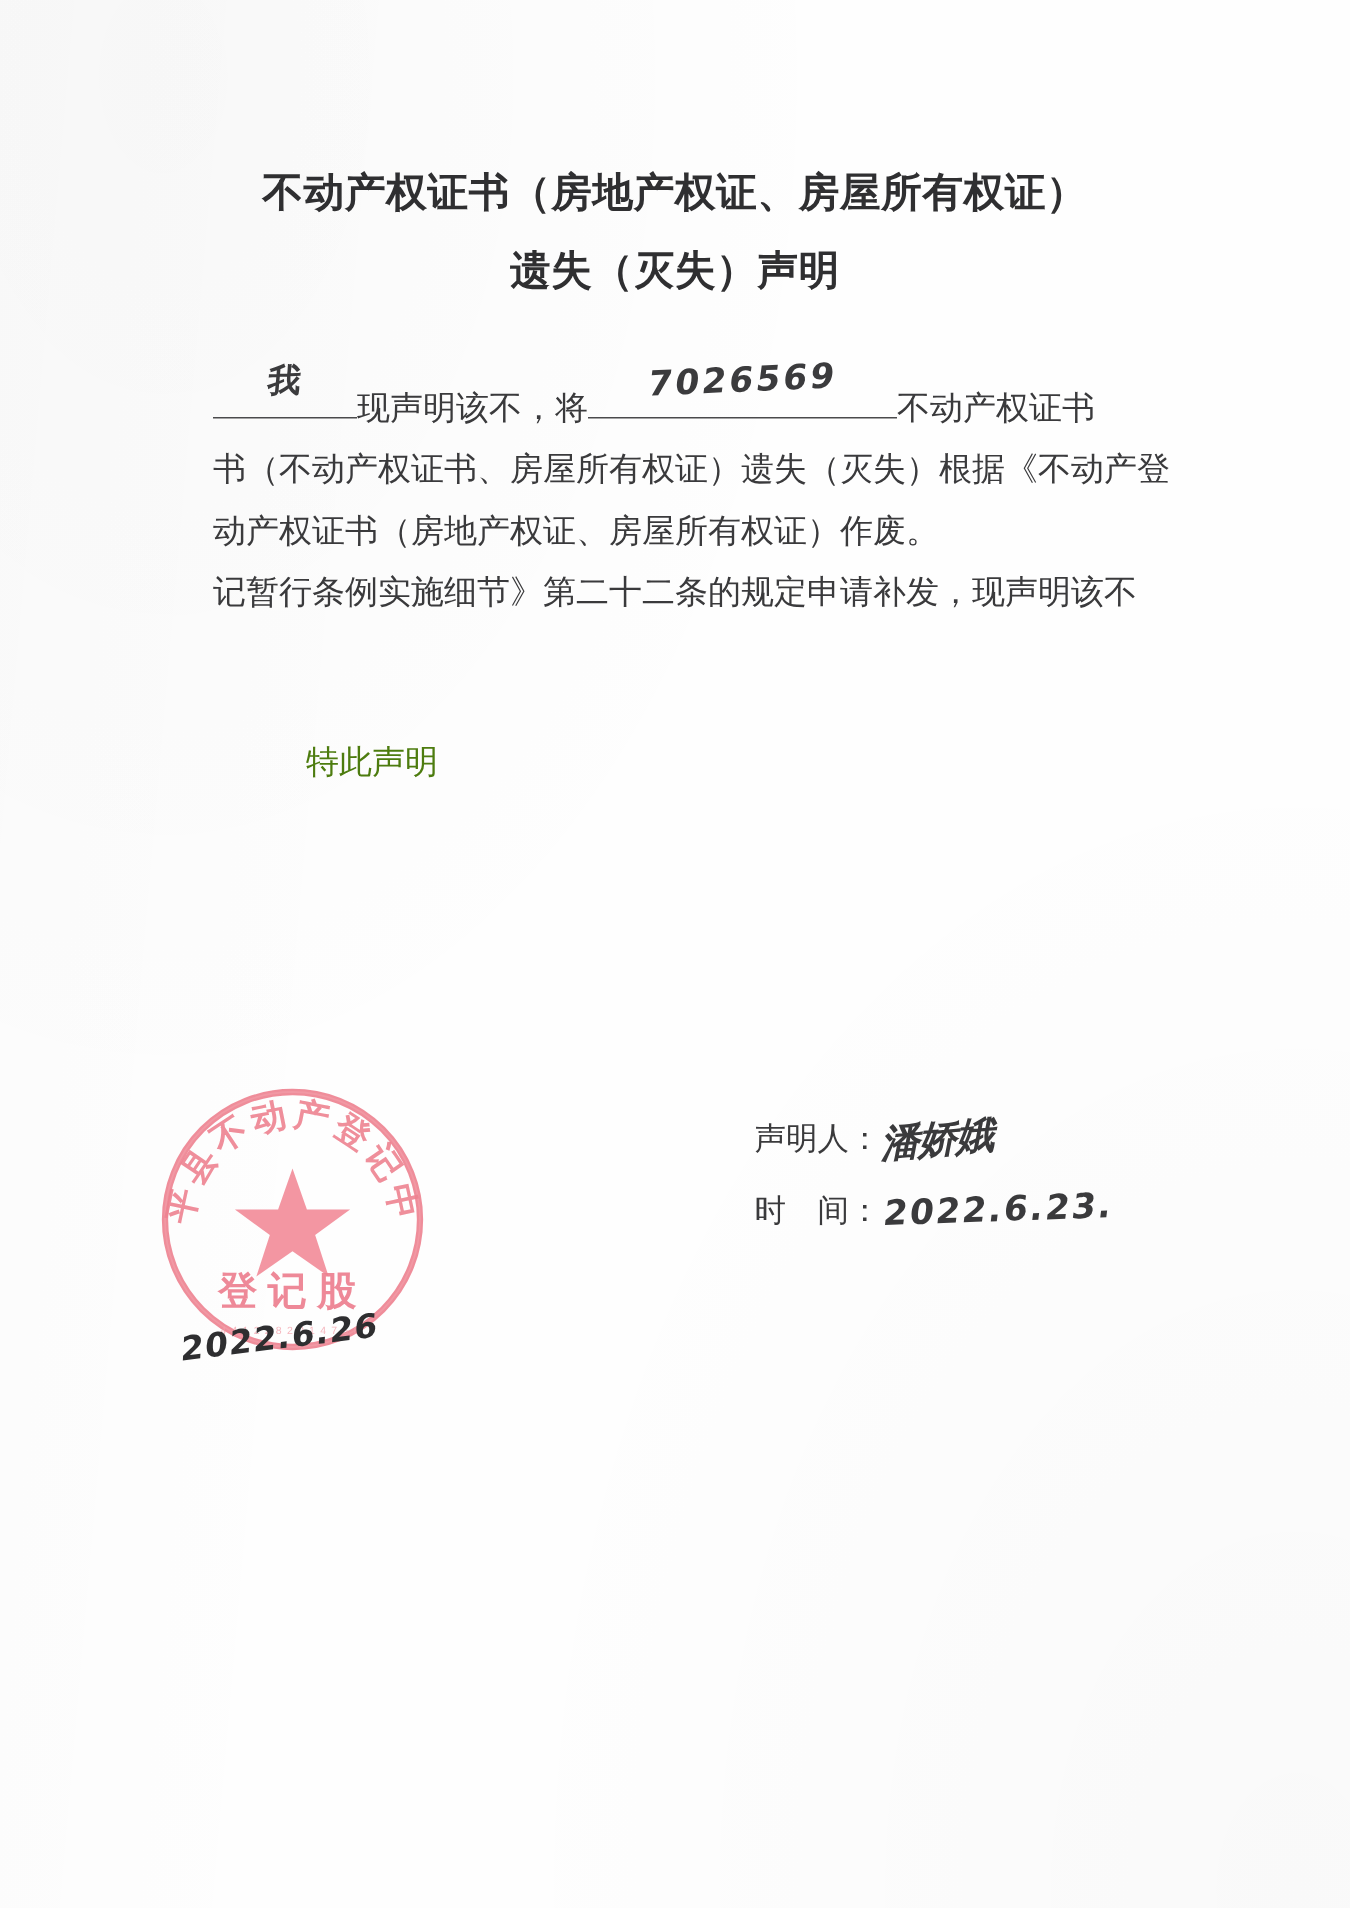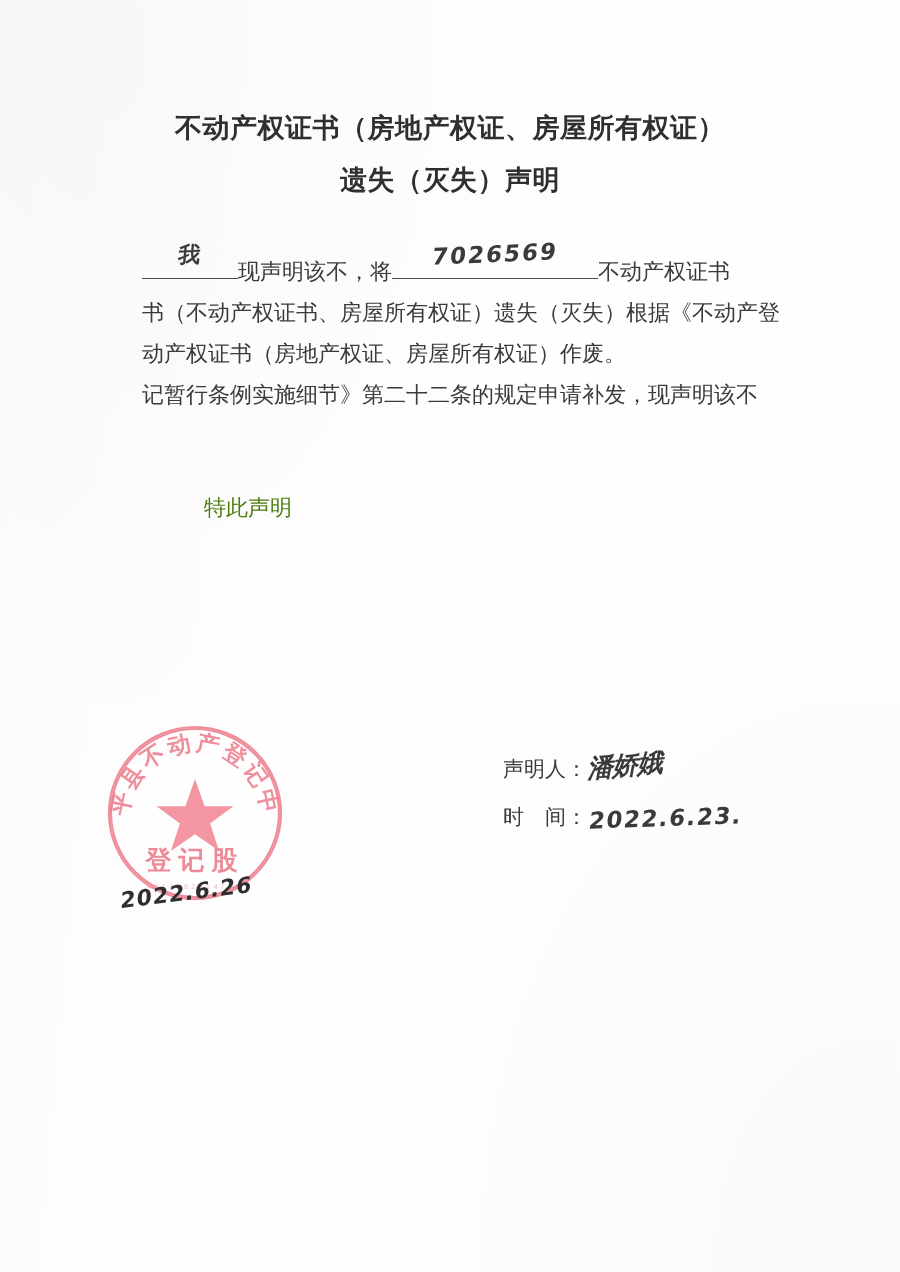--- a/index.html
+++ b/index.html
@@ -101,21 +101,21 @@
   
   .sign-block {
     position: absolute;
     left: 503px;
     top: 735px;
     font-size: 21px;
     color: #3a3a3c;
   }
   .sign-row {
     display: flex;
-    align-items: flex-end;
+    align-items: center;
     height: 48px;
   }
   .sign-label {
     white-space: pre;
   }
   .sign-value {
     font-family: "DejaVu Sans", sans-serif;
     font-weight: 600;
     font-size: 23px;
     color: #3a3a3c;

